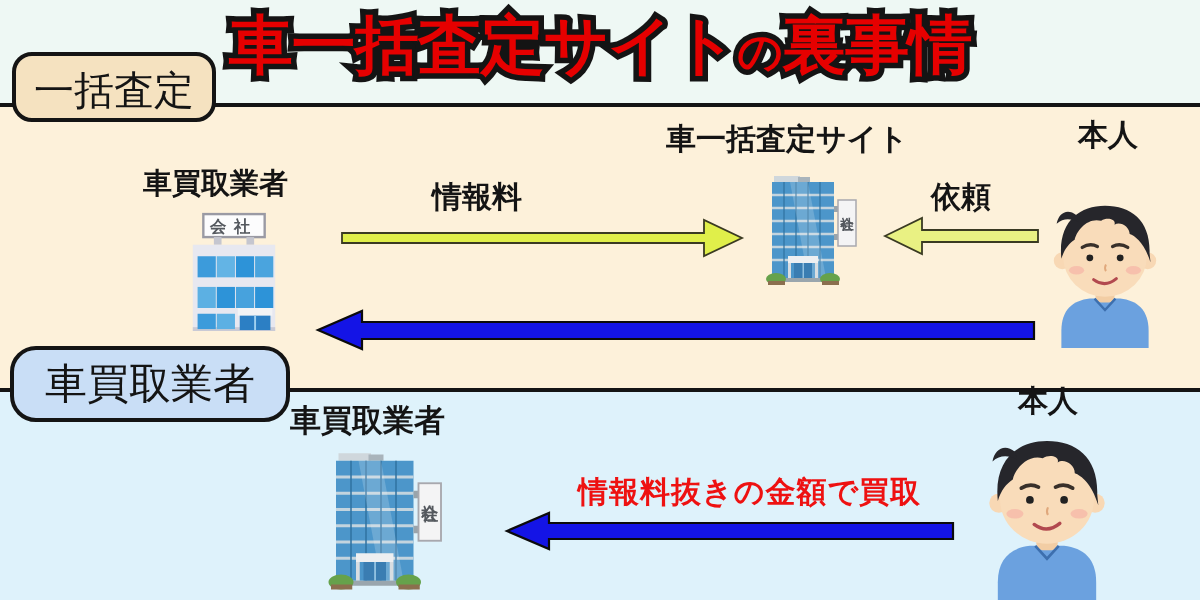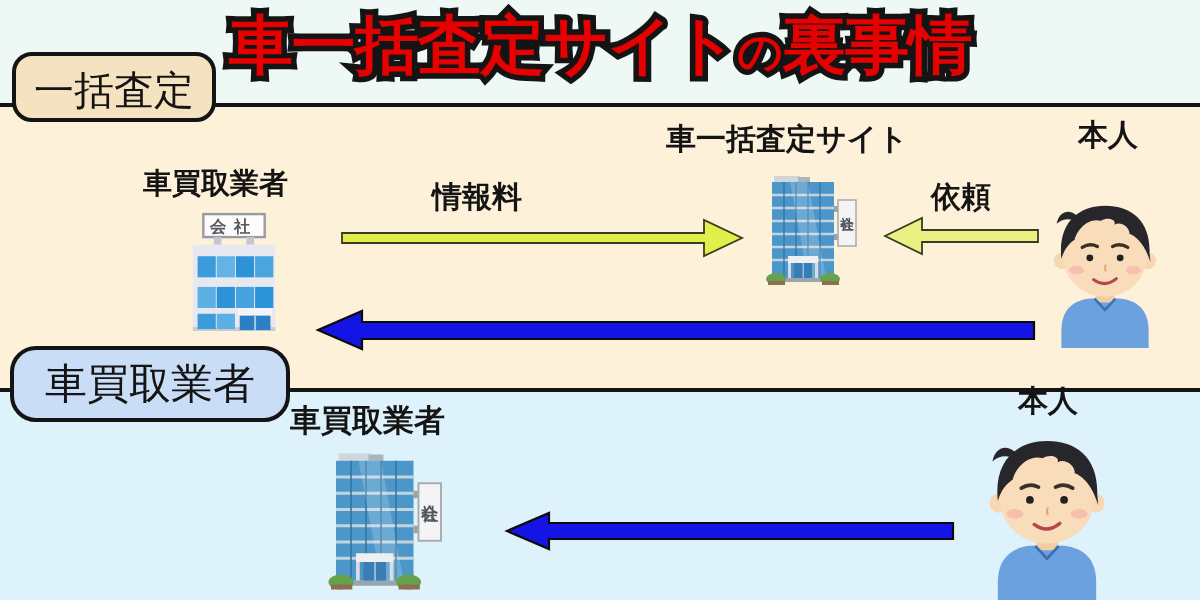--- a/index.html
+++ b/index.html
@@ -78,20 +78,21 @@
   </div>
 
   <div class="abs lbl lbl-buyer-top">車買取業者</div>
   <div class="abs lbl lbl-site">車一括査定サイト</div>
   <div class="abs lbl lbl-person-top">本人</div>
   <div class="abs lbl lbl-fee">情報料</div>
   <div class="abs lbl lbl-request">依頼</div>
 
   <div class="abs lbl lbl-buyer-bottom">車買取業者</div>
   <div class="abs lbl lbl-person-bottom">本人</div>
+  <div class="abs lbl red lbl-buy-bottom">情報料抜きの金額で買取</div>
 
   <svg class="abs arrow arrow-fee" viewBox="0 0 406 42">
     <polygon points="2,16 364,16 364,3 402,21 364,39 364,26 2,26" style="fill:var(--arrow-yellow,#e0ef4a)" stroke="#3a3a22" stroke-width="1.8"></polygon>
   </svg>
   <svg class="abs arrow arrow-request" viewBox="0 0 158 42">
     <polygon points="3,21 40,3 40,15 156,15 156,27 40,27 40,39" style="fill:var(--arrow-yellow-light,#e9f183)" stroke="#3a3a22" stroke-width="1.8"></polygon>
   </svg>
   <svg class="abs arrow arrow-buy-top" viewBox="0 0 724 44">
     <polygon points="4,22 48,3 48,14 720,14 720,31 48,31 48,41" style="fill:var(--arrow-blue,#1414e6)" stroke="#0b0b0b" stroke-width="2.2"></polygon>
   </svg>

